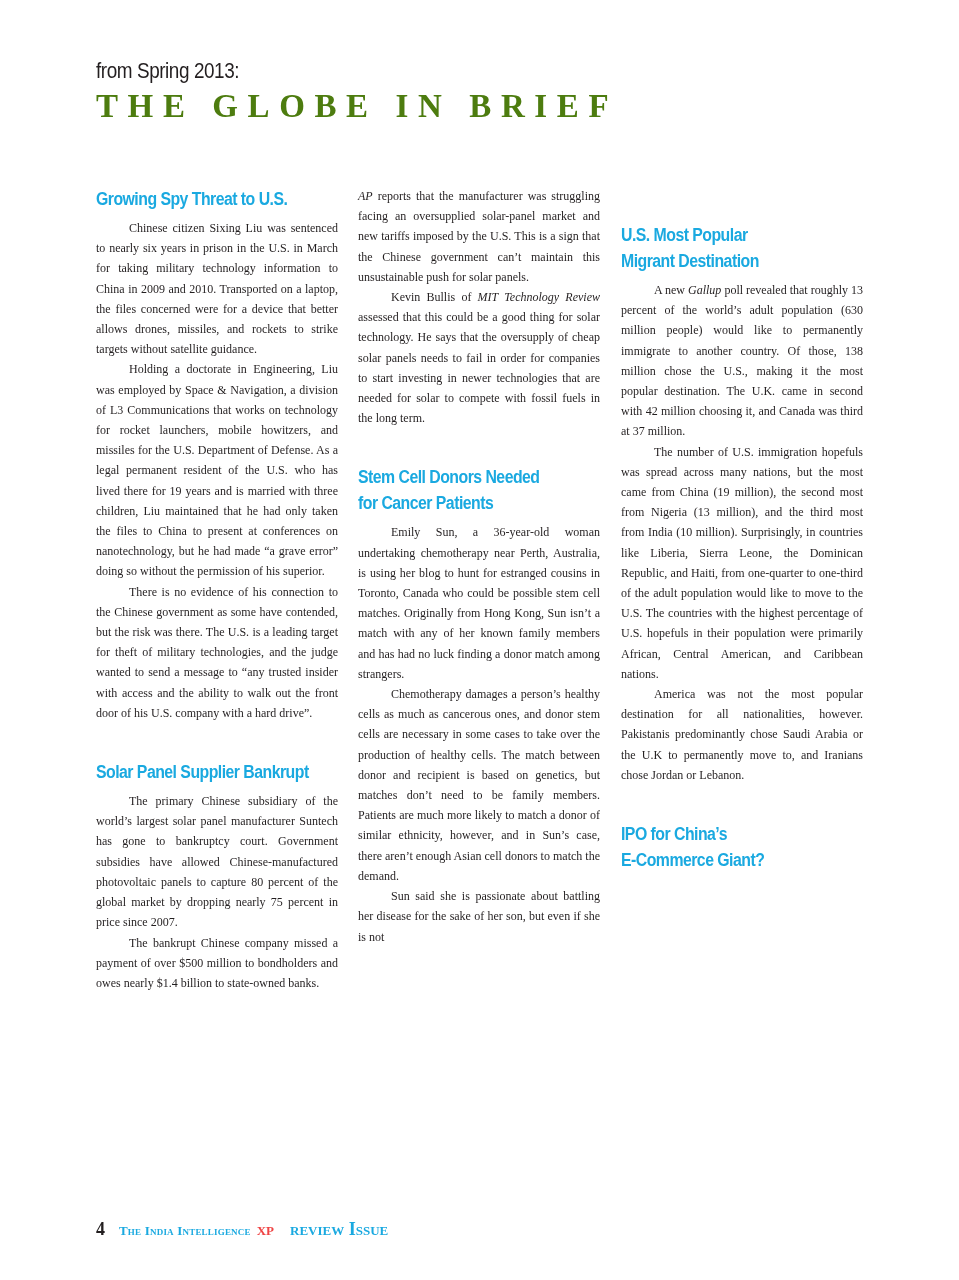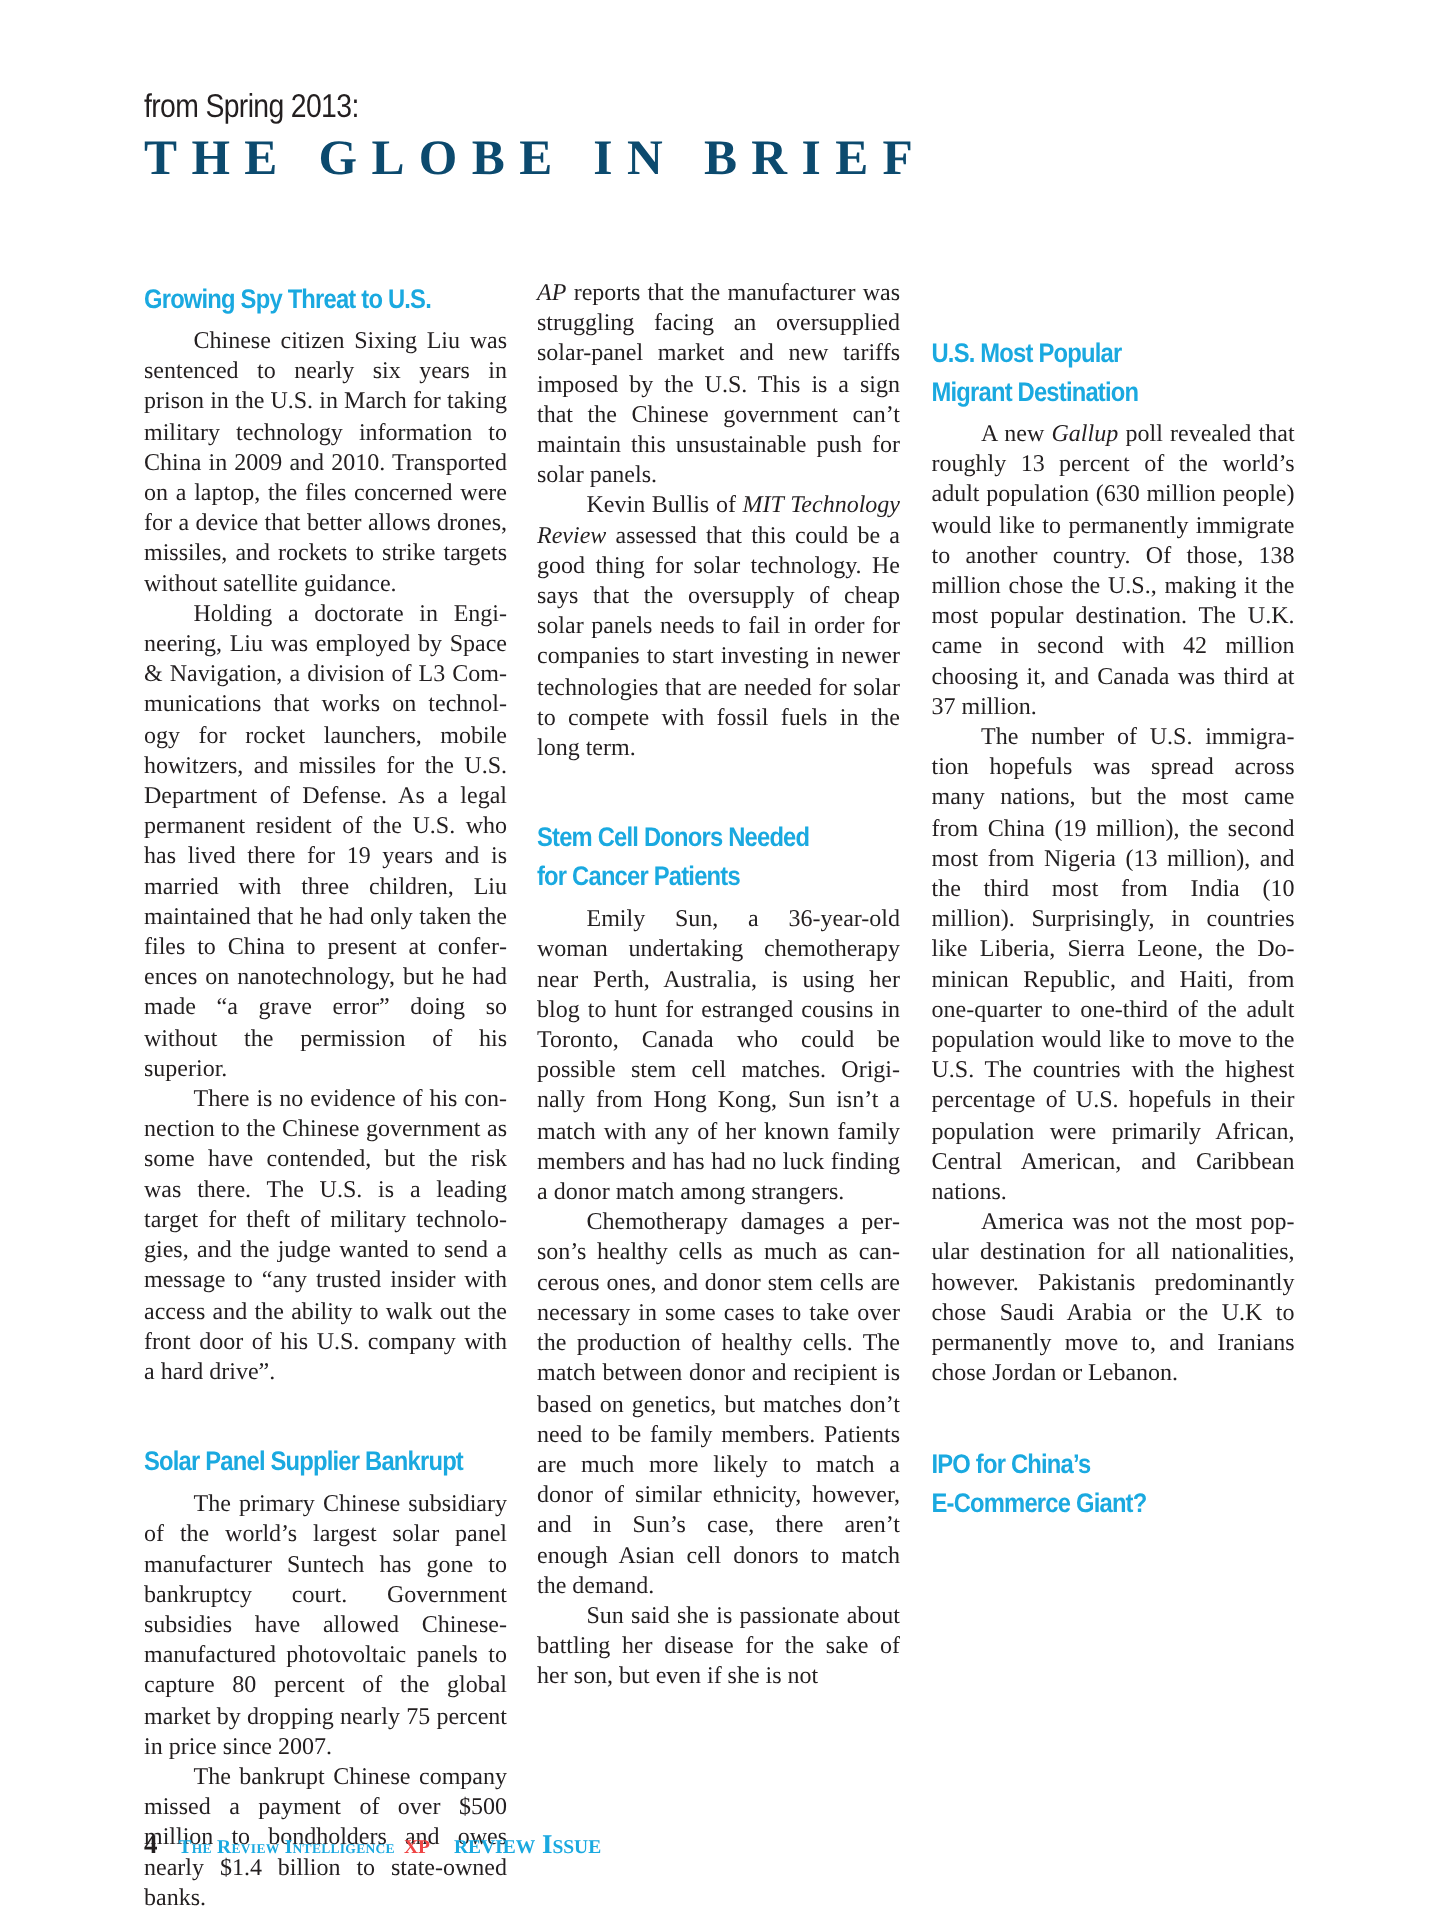--- a/index.html
+++ b/index.html
@@ -8,21 +8,21 @@
 
     .kicker {
       position: absolute; left: 96px; top: 58px;
       font-family: "Liberation Sans", "DejaVu Sans", sans-serif;
       font-size: 22px; color: #231f20; letter-spacing: -0.5px;
       transform: scaleX(0.86); transform-origin: left top;
     }
     .masthead {
       position: absolute; left: 96px; top: 88px;
       font-family: "Liberation Serif", "DejaVu Serif", serif;
-      font-weight: bold; font-size: 33px; color: #0c4a6e;
+      font-weight: bold; font-size: 33px; color: #4d7c0f;
       letter-spacing: 9.6px; white-space: nowrap;
     }
 
     .col {
       position: absolute; top: 186px; width: 242px;
     }
     .col1 { left: 96px; }
     .col2 { left: 358px; }
     .col3 { left: 621px; }
 
@@ -31,21 +31,21 @@
       font-weight: bold; color: #1aa9e0;
       font-size: 18px; line-height: 26px;
       letter-spacing: -0.6px;
       transform: scaleX(0.88); transform-origin: left top;
       white-space: nowrap;
     }
     .head-gap-top { margin-top: 36px; }
     .head + .para { margin-top: 6px; }
 
     .para {
-      font-size: 16px; line-height: 20.2px;
+      font-size: 12px; line-height: 20.2px;
       text-align: justify; hyphens: manual;
       text-indent: 33px;
     }
     .para.noindent { text-indent: 0; }
     .para em { font-style: italic; }
 
     .footer {
       position: absolute; left: 96px; top: 1219px;
       display: flex; align-items: baseline; gap: 14px;
       white-space: nowrap;
@@ -122,17 +122,17 @@
 
   <div>
     <div class="head head-gap-top">IPO for China’s</div>
     <div class="head">E-Commerce Giant?</div>
   </div>
 </div>
 
 <div class="footer">
   <span class="page-num">4</span>
   <span>
-    <span class="footer-title">The Review Intelligence</span>
+    <span class="footer-title">The India Intelligence</span>
     <span class="footer-logo">XP</span>
     <span class="footer-issue">review Issue</span>
   </span>
 </div>
 
 </body></html>

